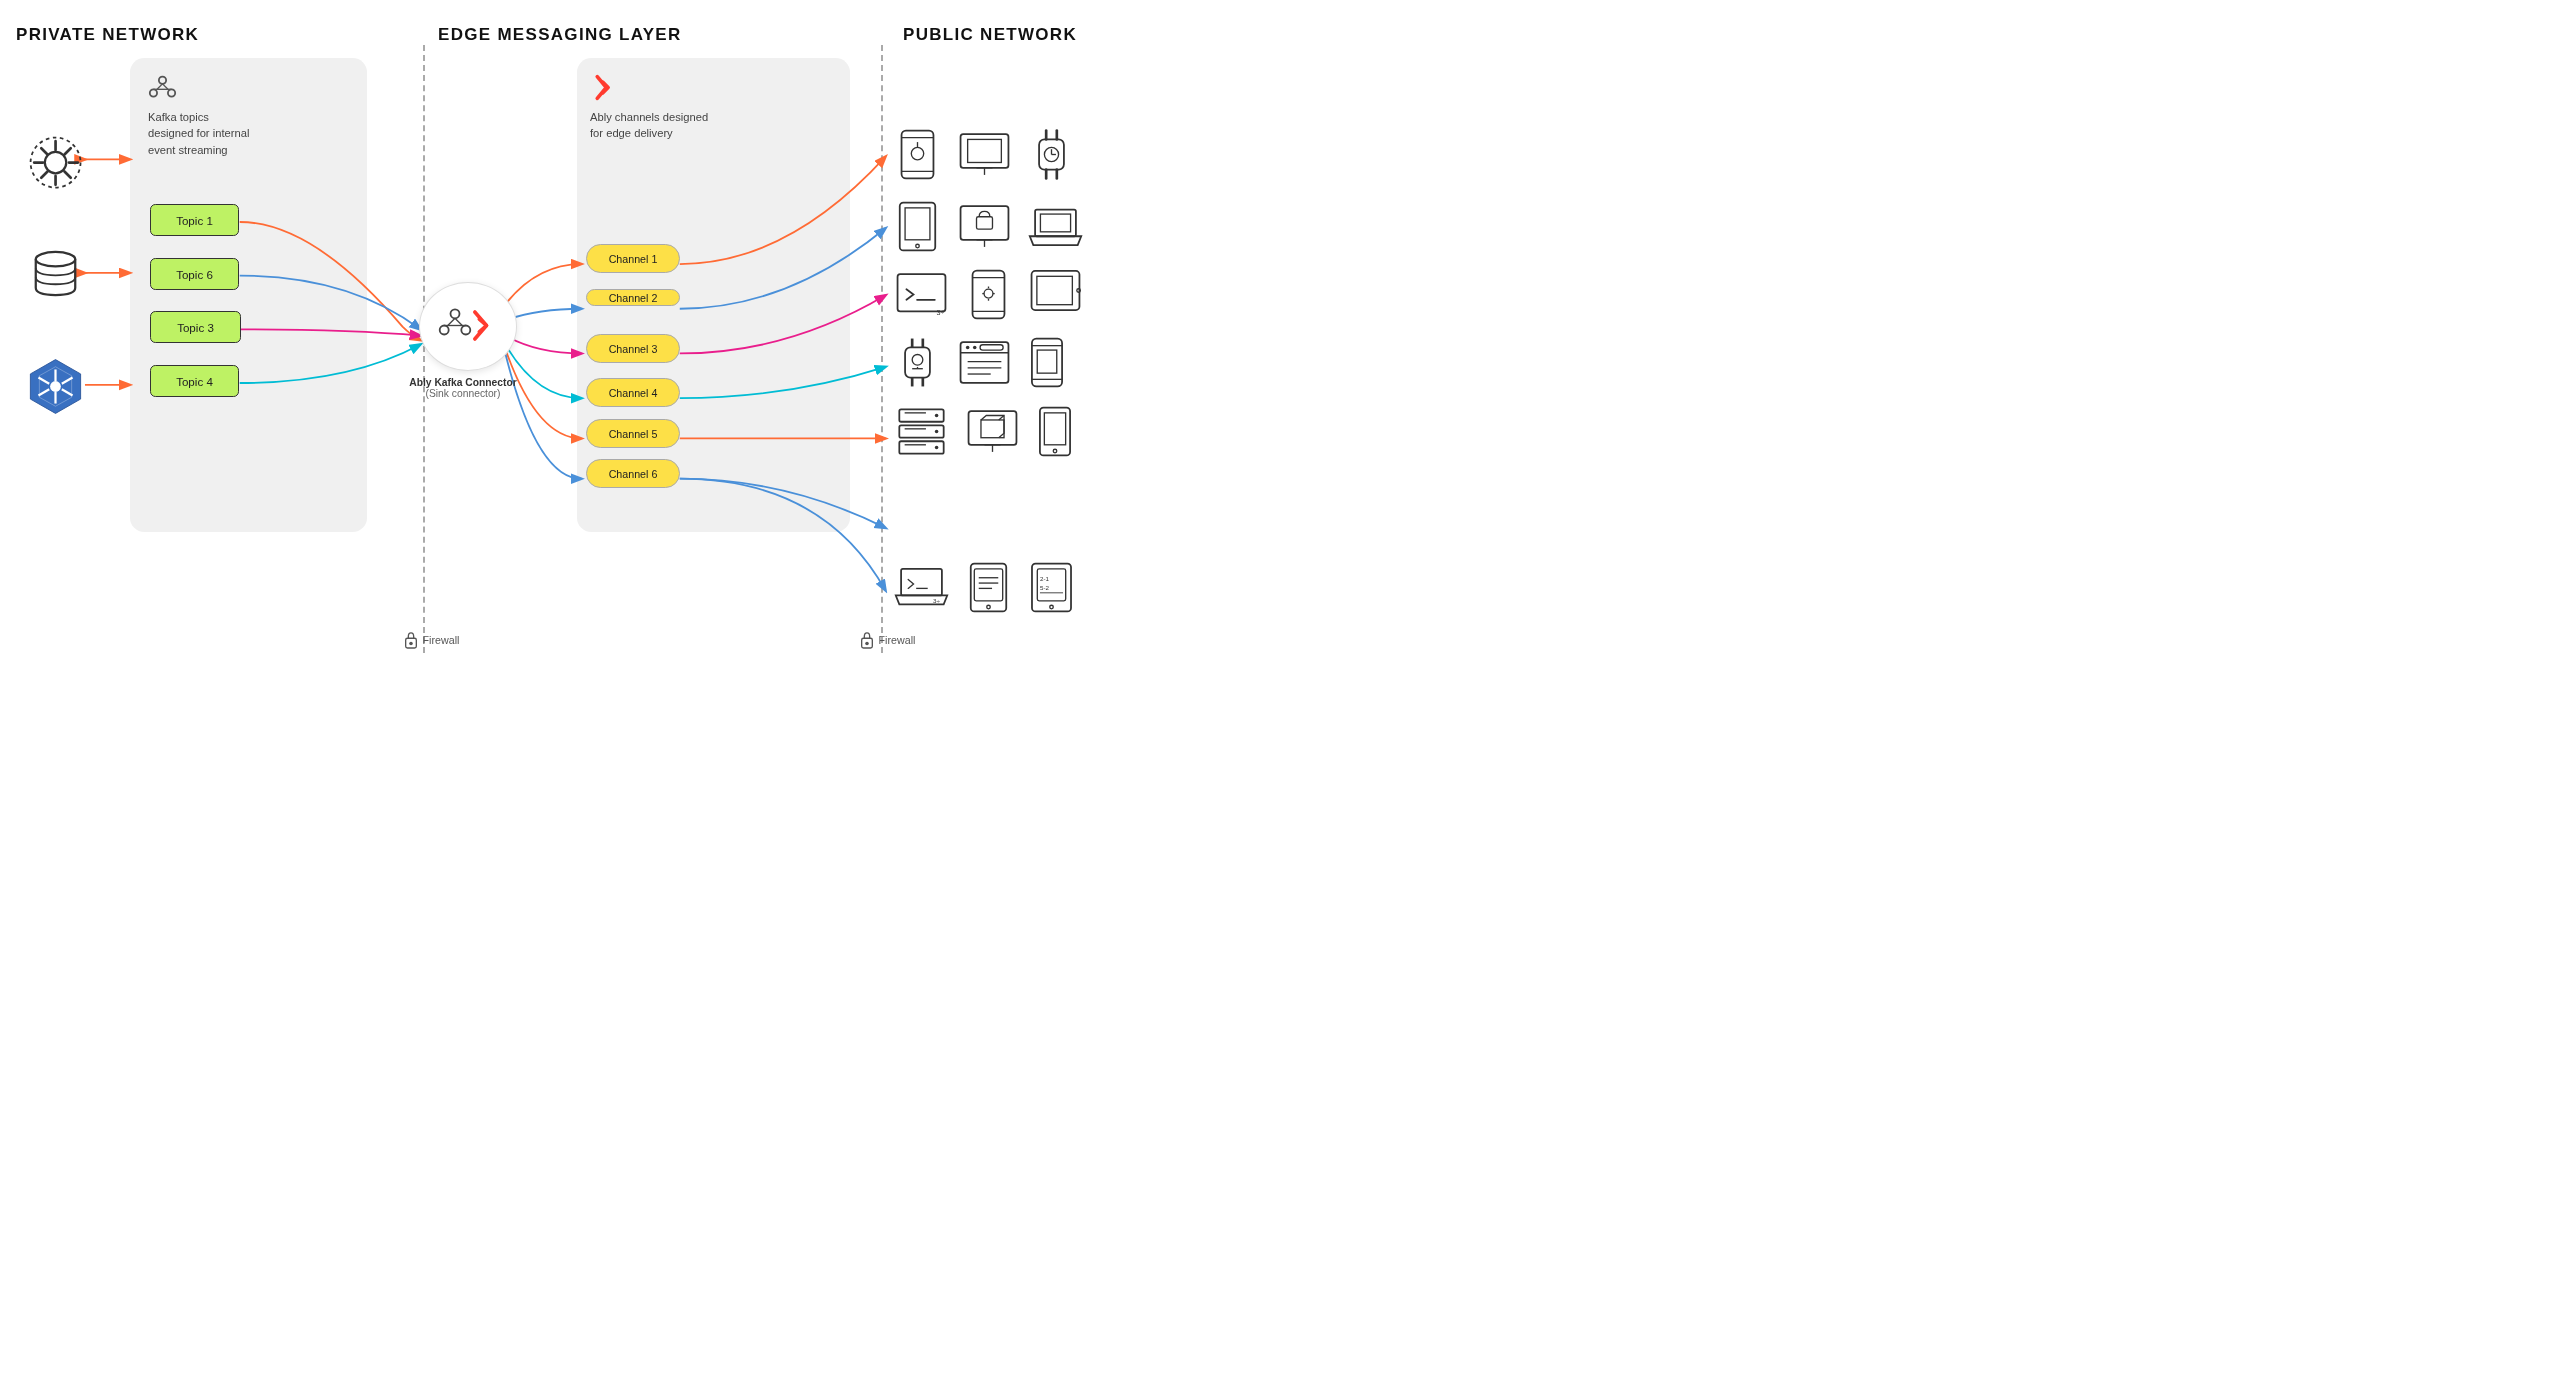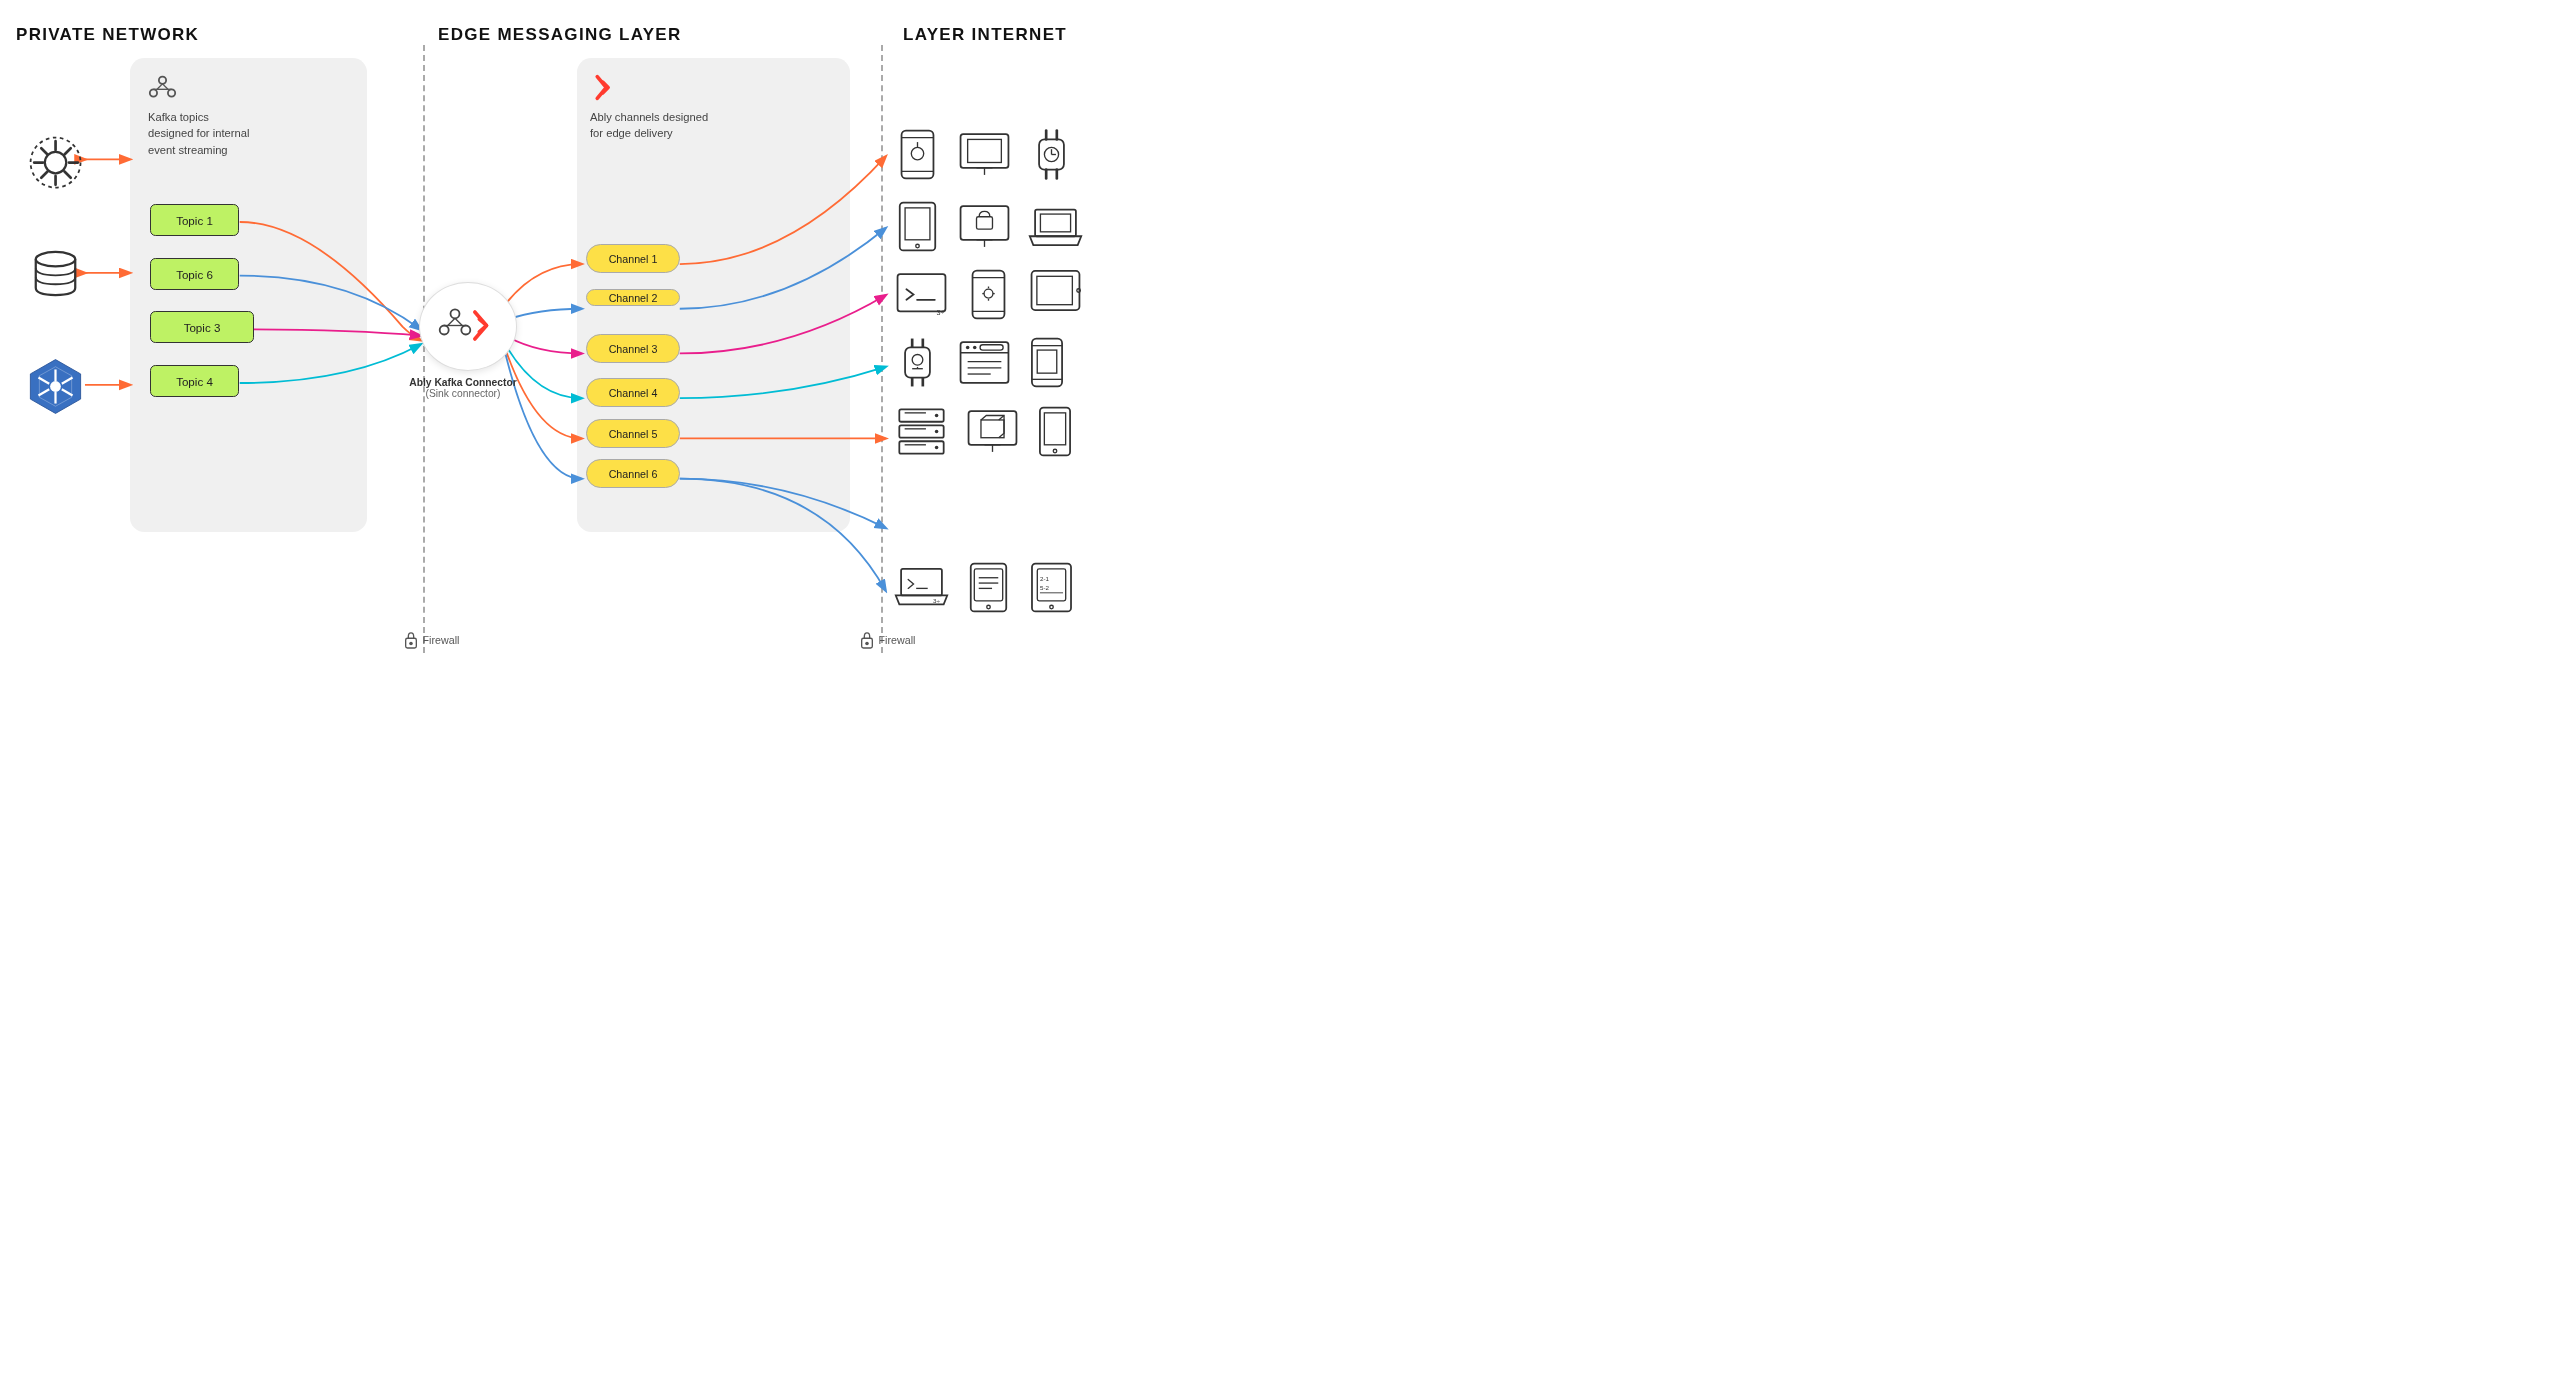--- a/index.html
+++ b/index.html
@@ -105,21 +105,21 @@
       line-height: 1.5;
     }
   </style>
 </head>
 <body>
 
 <div class="diagram">
 
   <div class="section-label" style="left:16px;">PRIVATE NETWORK</div>
   <div class="section-label" style="left:438px;">EDGE MESSAGING LAYER</div>
-  <div class="section-label" style="left:903px;">LAYER INTERNET</div>
+  <div class="section-label" style="left:903px;">PUBLIC NETWORK</div>
 
   <div class="panel" style="left:130px; top:58px; width:237px; height:474px;"></div>
 
   <div class="panel" style="left:577px; top:58px; width:273px; height:474px;"></div>
 
   <div class="dashed-line" style="left:423px;"></div>
   <div class="dashed-line" style="left:881px;"></div>
 
   <svg class="arrows" viewBox="0 0 1440 780" width="1288" height="698">
     <defs>
@@ -222,21 +222,21 @@
       <circle cx="26" cy="22" r="4" stroke="#555" stroke-width="2" fill="none"></circle>
       <line x1="16" y1="12" x2="10" y2="18" stroke="#555" stroke-width="1.5"></line>
       <line x1="16" y1="12" x2="22" y2="18" stroke="#555" stroke-width="1.5"></line>
       <line x1="6" y1="18" x2="26" y2="18" stroke="#555" stroke-width="1.5"></line>
     </svg>
     <div class="info-text" style="position:relative; top:3.6px; left:0; width:143px;">Kafka topics<br>designed for internal<br>event streaming</div>
   </div>
 
   <div class="topic-box" style="left:150px; top:204px; width:89px; height:32px;">Topic 1</div>
   <div class="topic-box" style="left:150px; top:258px; width:89px; height:32px;">Topic 6</div>
-  <div class="topic-box" style="left:150px; top:311px; width:104px; height:32px;">Topic 3</div>
+  <div class="topic-box" style="left:150px; top:311px; width:91px; height:32px;">Topic 3</div>
   <div class="topic-box" style="left:150px; top:365px; width:89px; height:32px;">Topic 4</div>
 
   <div class="connector-node" style="left:419px; top:282px; width:98px; height:89px;">
     <div style="text-align:center;">
       
       <svg width="63" height="45" viewBox="0 0 70 50" fill="none">
 
         <circle cx="20" cy="12" r="5" stroke="#444" stroke-width="2" fill="none"></circle>
         <circle cx="8" cy="30" r="5" stroke="#444" stroke-width="2" fill="none"></circle>
         <circle cx="32" cy="30" r="5" stroke="#444" stroke-width="2" fill="none"></circle>

